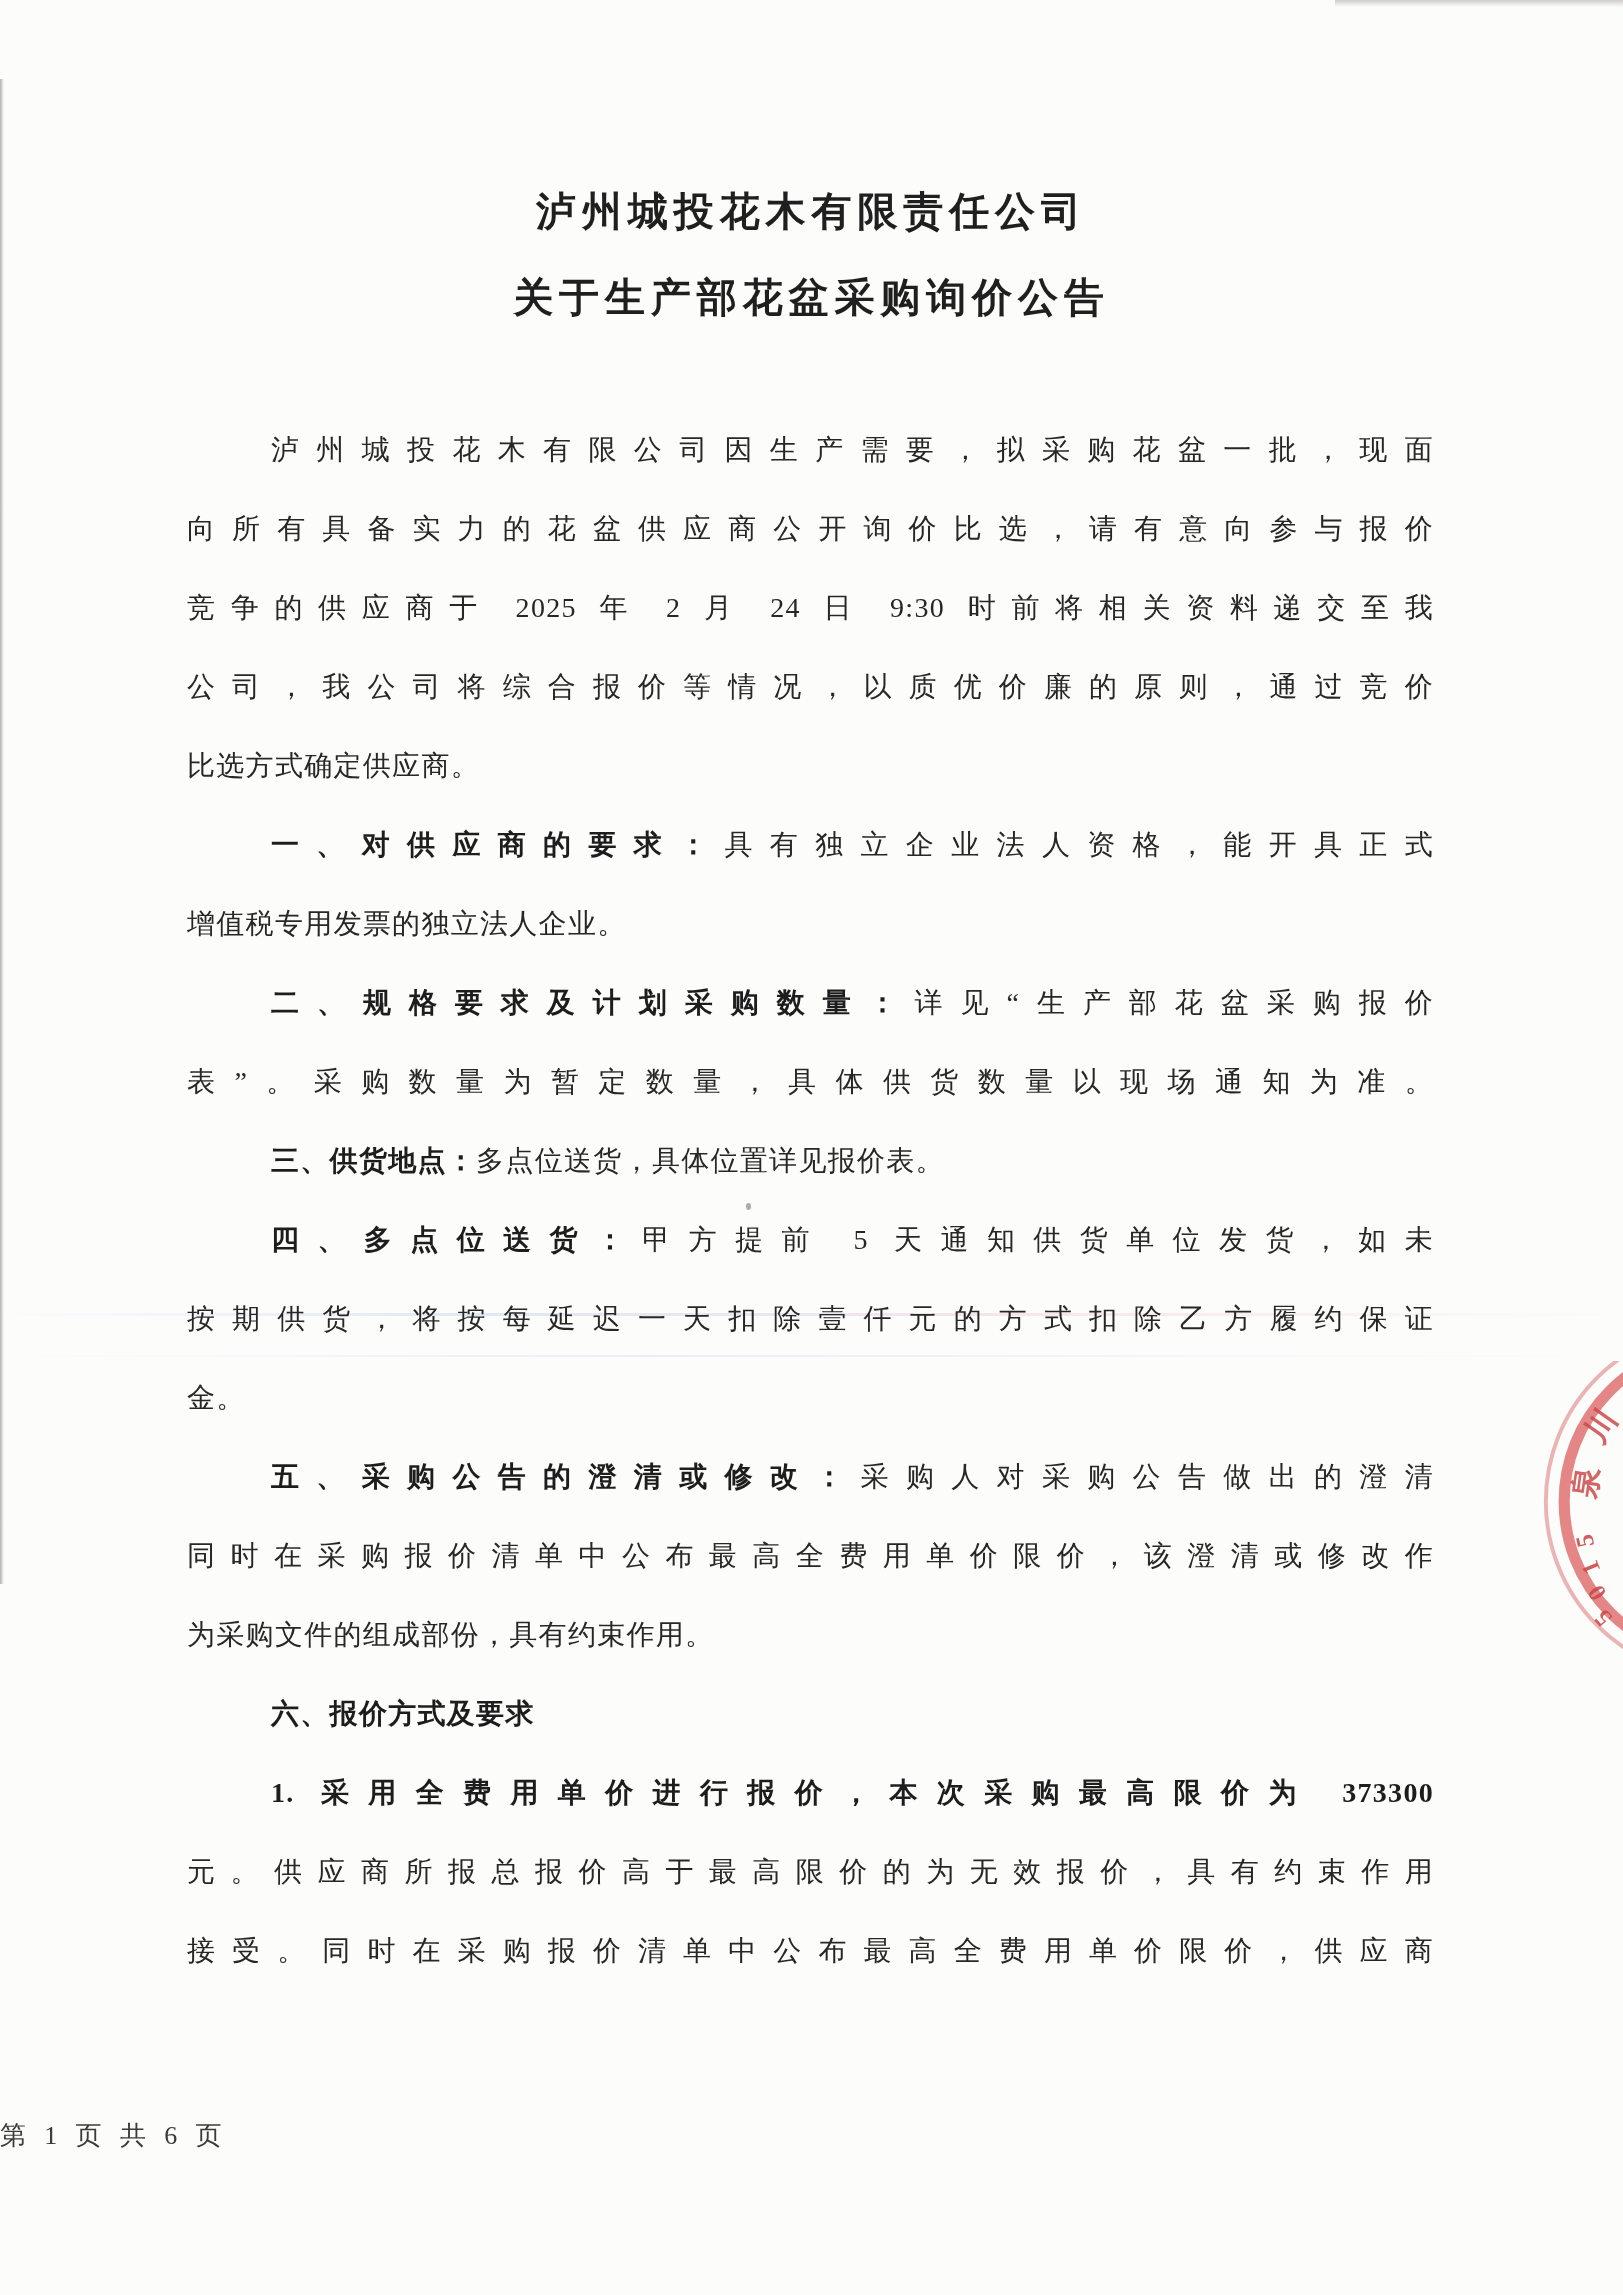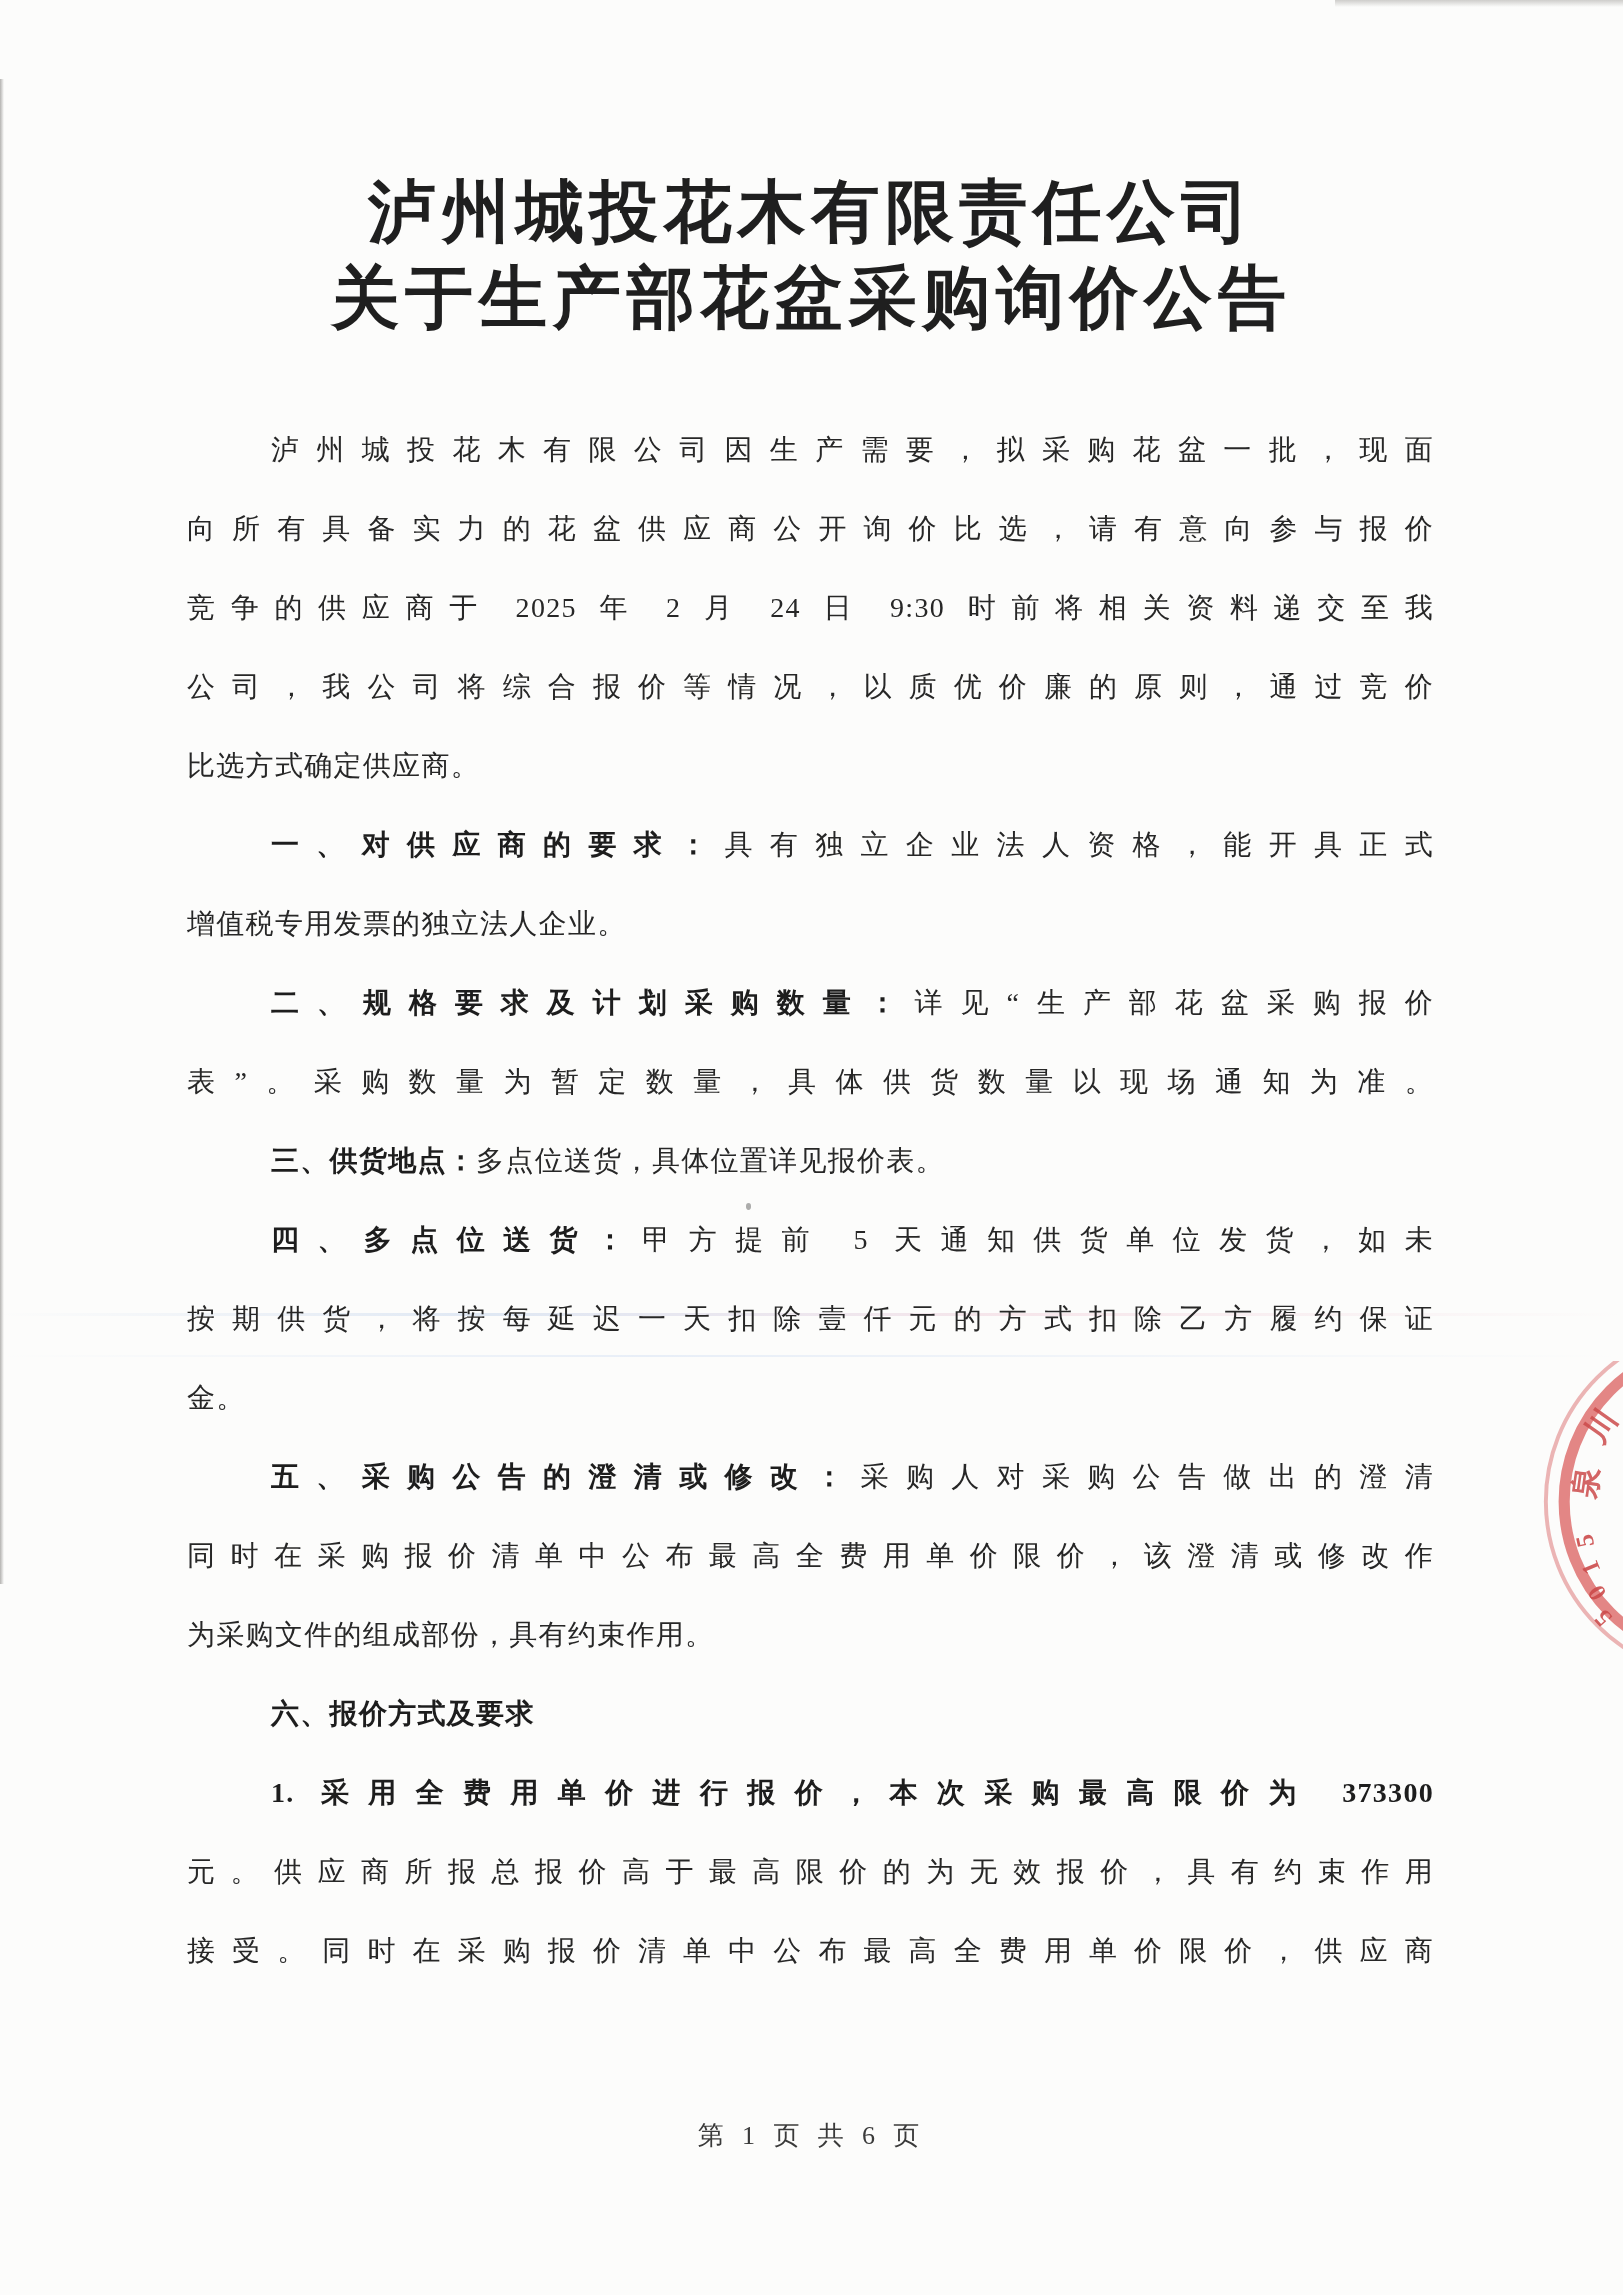--- a/index.html
+++ b/index.html
@@ -38,21 +38,21 @@
   .speck {
     position: absolute; left: 746px; top: 1203px;
     width: 5.2px; height: 6.5px; border-radius: 50%;
     background: #6a6a6a; opacity: 0.55;
   }
 
   
   .title {
     position: absolute; top: 169px; left: 0; width: 100%;
     text-align: center;
-    font-size: 68px; line-height: 86px;
+    font-size: 40px; line-height: 86px;
     font-weight: 700; letter-spacing: 5.9px;
     color: #1f1f1f;
   }
 
   
   .body-text {
     position: absolute; top: 410px; left: 187px;
     width: 1247px;
     font-size: 28px; line-height: 79px;
     letter-spacing: 1.3px;
@@ -63,21 +63,21 @@
   .line.justify {
     text-align: justify;
     text-align-last: justify;
     text-justify: inter-character;
   }
   .seg.bold { font-weight: 700; color: #1d1d1d; }
 
   
   .footer {
     position: absolute; top: 2118px; left: 0; width: 100%;
-    text-align: center;
+    text-align: left;
     font-size: 26px; letter-spacing: 5.9px;
     color: #3a3a3a;
   }
 
   
   .seal {
     position: absolute; left: 1538px; top: 1361px;
     width: 85px; height: 353px;
     pointer-events: none;
   }

